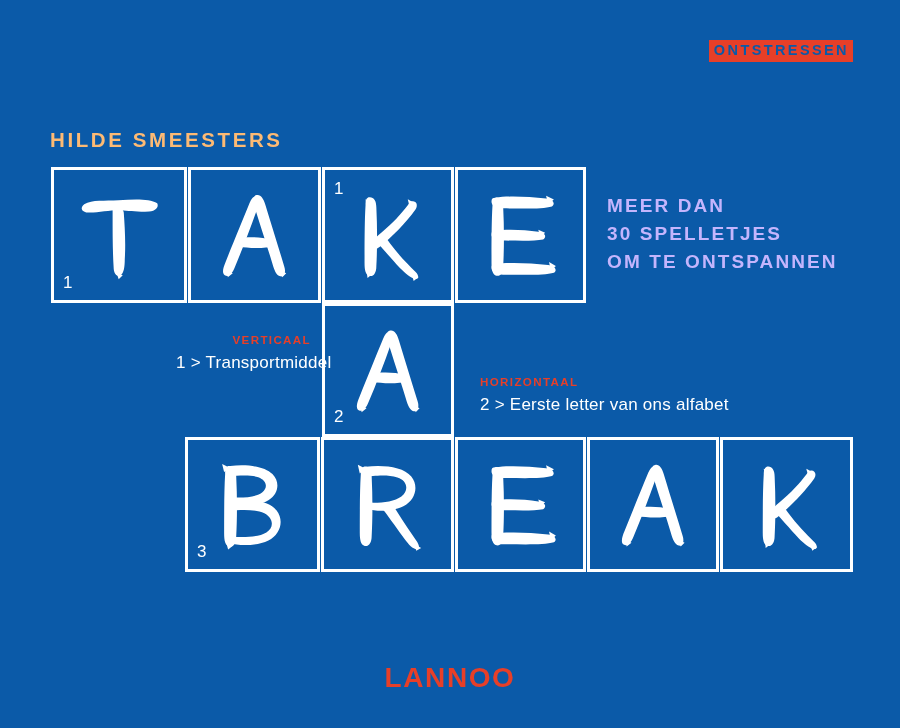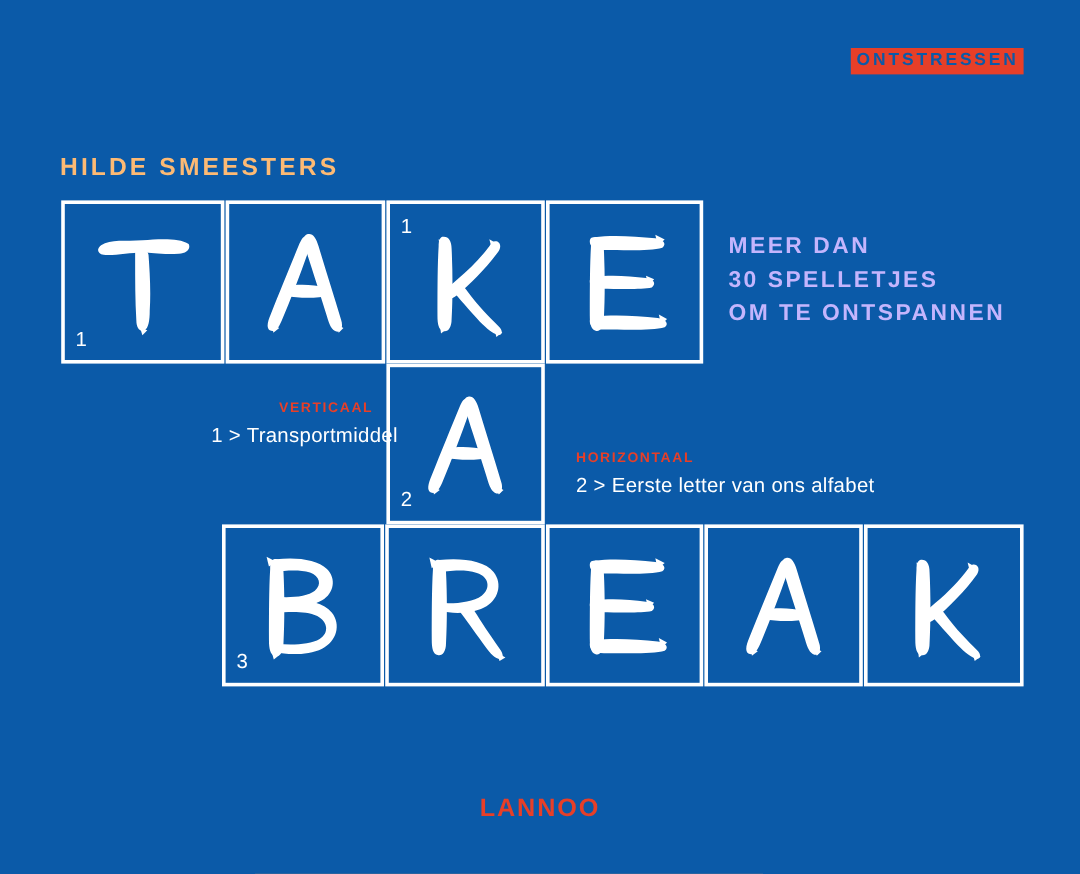--- a/index.html
+++ b/index.html
@@ -115,21 +115,21 @@
   #clues-horizontal { left: 480px; top: 333px; margin-top: 42px; }
 
   
   #publisher {
     position: absolute;
     left: 0; right: 0;
     top: 662px;
     text-align: center;
     color: #e73f28;
     font-weight: bold;
-    font-size: 21px;
+    font-size: 28px;
     letter-spacing: 1.6px;
   }
 </style>
 </head>
 <body>
 
 <div id="cover">
 
   <div id="series-badge">
     <div class="bar">ONTSTRESSEN</div><br>

